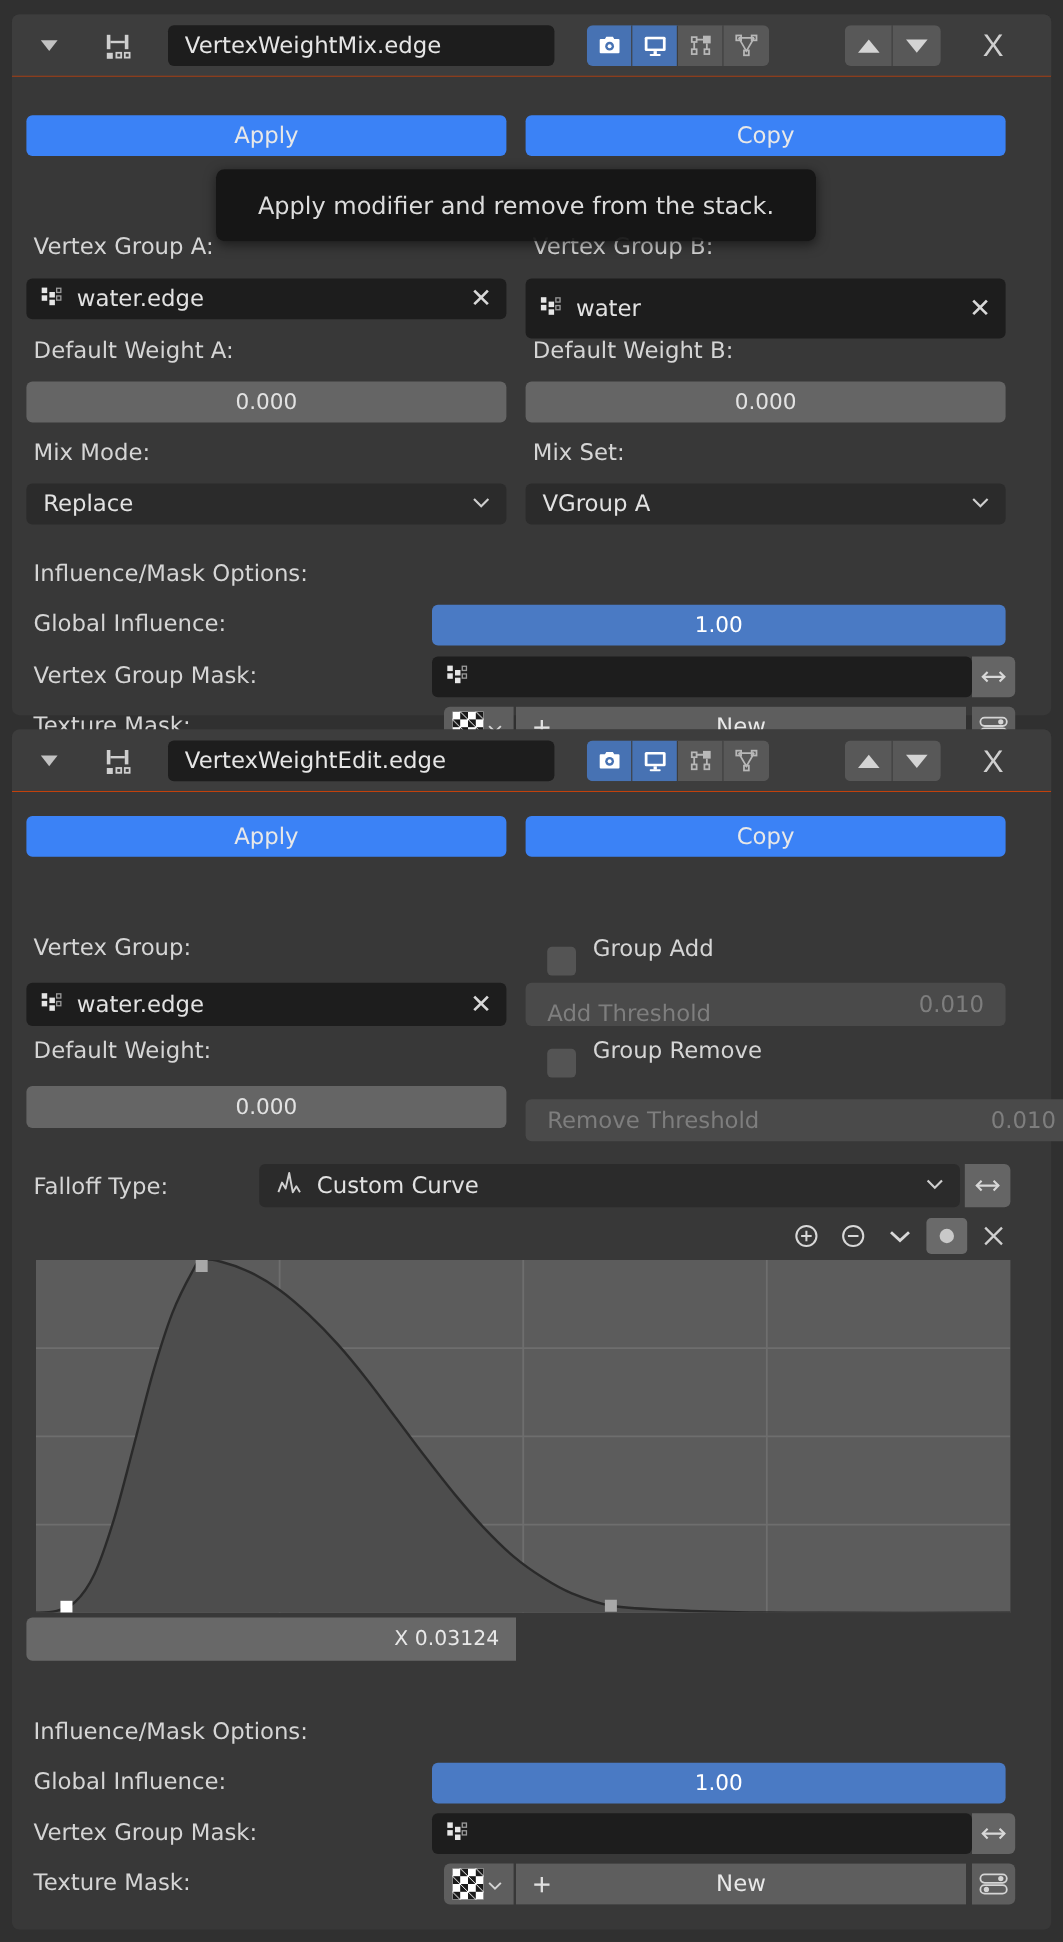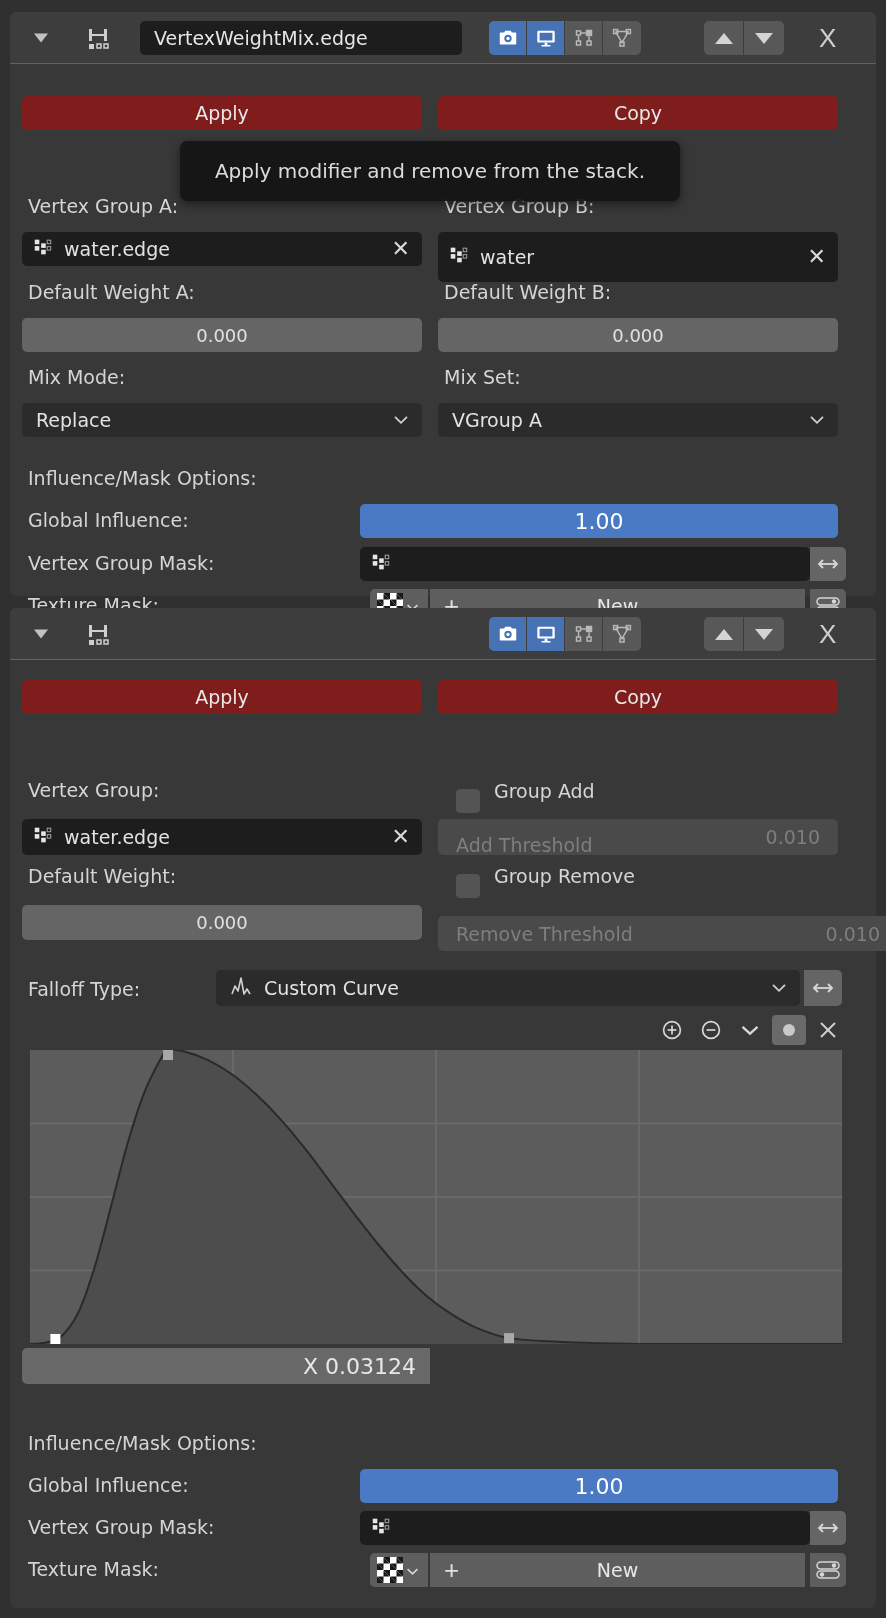--- a/index.html
+++ b/index.html
@@ -88,21 +88,21 @@
     font-size: 26px; color: #cfcfcf; cursor: pointer;
     font-family: "Liberation Sans", sans-serif;
     line-height: 1;
   }
 
   
   .body { position: relative; padding: 0; }
 
   .btn {
     position: absolute;
-    background: #7f1d1d;
+    background: #3b82f6;
     border-radius: 5px;
     color: #e8e8e8;
     font-size: 19px;
     display: flex; align-items: center; justify-content: center;
     cursor: pointer;
   }
   .lbl {
     position: absolute;
     color: #d5d5d5;
     font-size: 19px;
@@ -148,21 +148,21 @@
   }
   .dropdown .chev {
     position: absolute; right: 13px; top: 50%;
     transform: translateY(-60%);
   }
   .slider-blue {
     position: absolute;
     background: #4a7ac4;
     border-radius: 5px;
     color: #ffffff;
-    font-size: 22px;
+    font-size: 18px;
     display: flex; align-items: center; justify-content: center;
     cursor: ew-resize;
   }
   .clear-x {
     position: absolute; right: 12px; top: 50%; transform: translateY(-50%);
     color: #d8d8d8; font-size: 22px; line-height: 1;
     font-family: "Liberation Sans", sans-serif;
     cursor: pointer;
   }
   .vg-icon { margin-left: 10px; margin-right: 10px; flex: 0 0 auto; }
@@ -238,21 +238,21 @@
   .ct-btn.boxed { background:#6a6a6a; border-radius:4px; }
   .curve-box {
     position: absolute;
     background: #5c5c5c;
     overflow: hidden;
   }
   .coord-row { position: absolute; display: flex; }
   .coord-cell {
     background: #686868;
     color: #e8e8e8;
-    font-size: 22px;
+    font-size: 17px;
     display: flex; align-items: center; justify-content: flex-end;
     padding-right: 14px;
     cursor: text;
   }
 </style>
 </head>
 <body>
 
 <div class="panel" id="panel-mix">
 
@@ -447,20 +447,21 @@
       <svg width="28" height="28" viewBox="0 0 28 28">
         <rect x="5" y="5" width="3" height="12" fill="#cfcfcf"></rect>
         <rect x="20" y="5" width="3" height="12" fill="#cfcfcf"></rect>
         <rect x="8" y="10" width="12" height="2" fill="#cfcfcf"></rect>
         <rect x="5" y="20" width="5" height="5" fill="#cfcfcf"></rect>
         <rect x="13" y="20" width="4" height="4" fill="none" stroke="#cfcfcf" stroke-width="1.5"></rect>
         <rect x="20" y="20" width="4" height="4" fill="none" stroke="#cfcfcf" stroke-width="1.5"></rect>
       </svg>
     </div>
 
+    <div class="mod-name-field">VertexWeightEdit.edge</div>
 
     <div class="toggle-group" style="left:479px;">
       <div class="tgl on">
         <svg width="22" height="22" viewBox="0 0 24 24">
             <path d="M9 4l-1.2 2H4a1 1 0 0 0-1 1v11a1 1 0 0 0 1 1h16a1 1 0 0 0 1-1V7a1 1 0 0 0-1-1h-3.8L15 4H9z" fill="#fff"></path>
             <circle cx="12" cy="12.5" r="4" fill="#4772b3"></circle>
             <circle cx="12" cy="12.5" r="1.8" fill="#fff"></circle>
           </svg>
       </div>
       <div class="tgl on">

